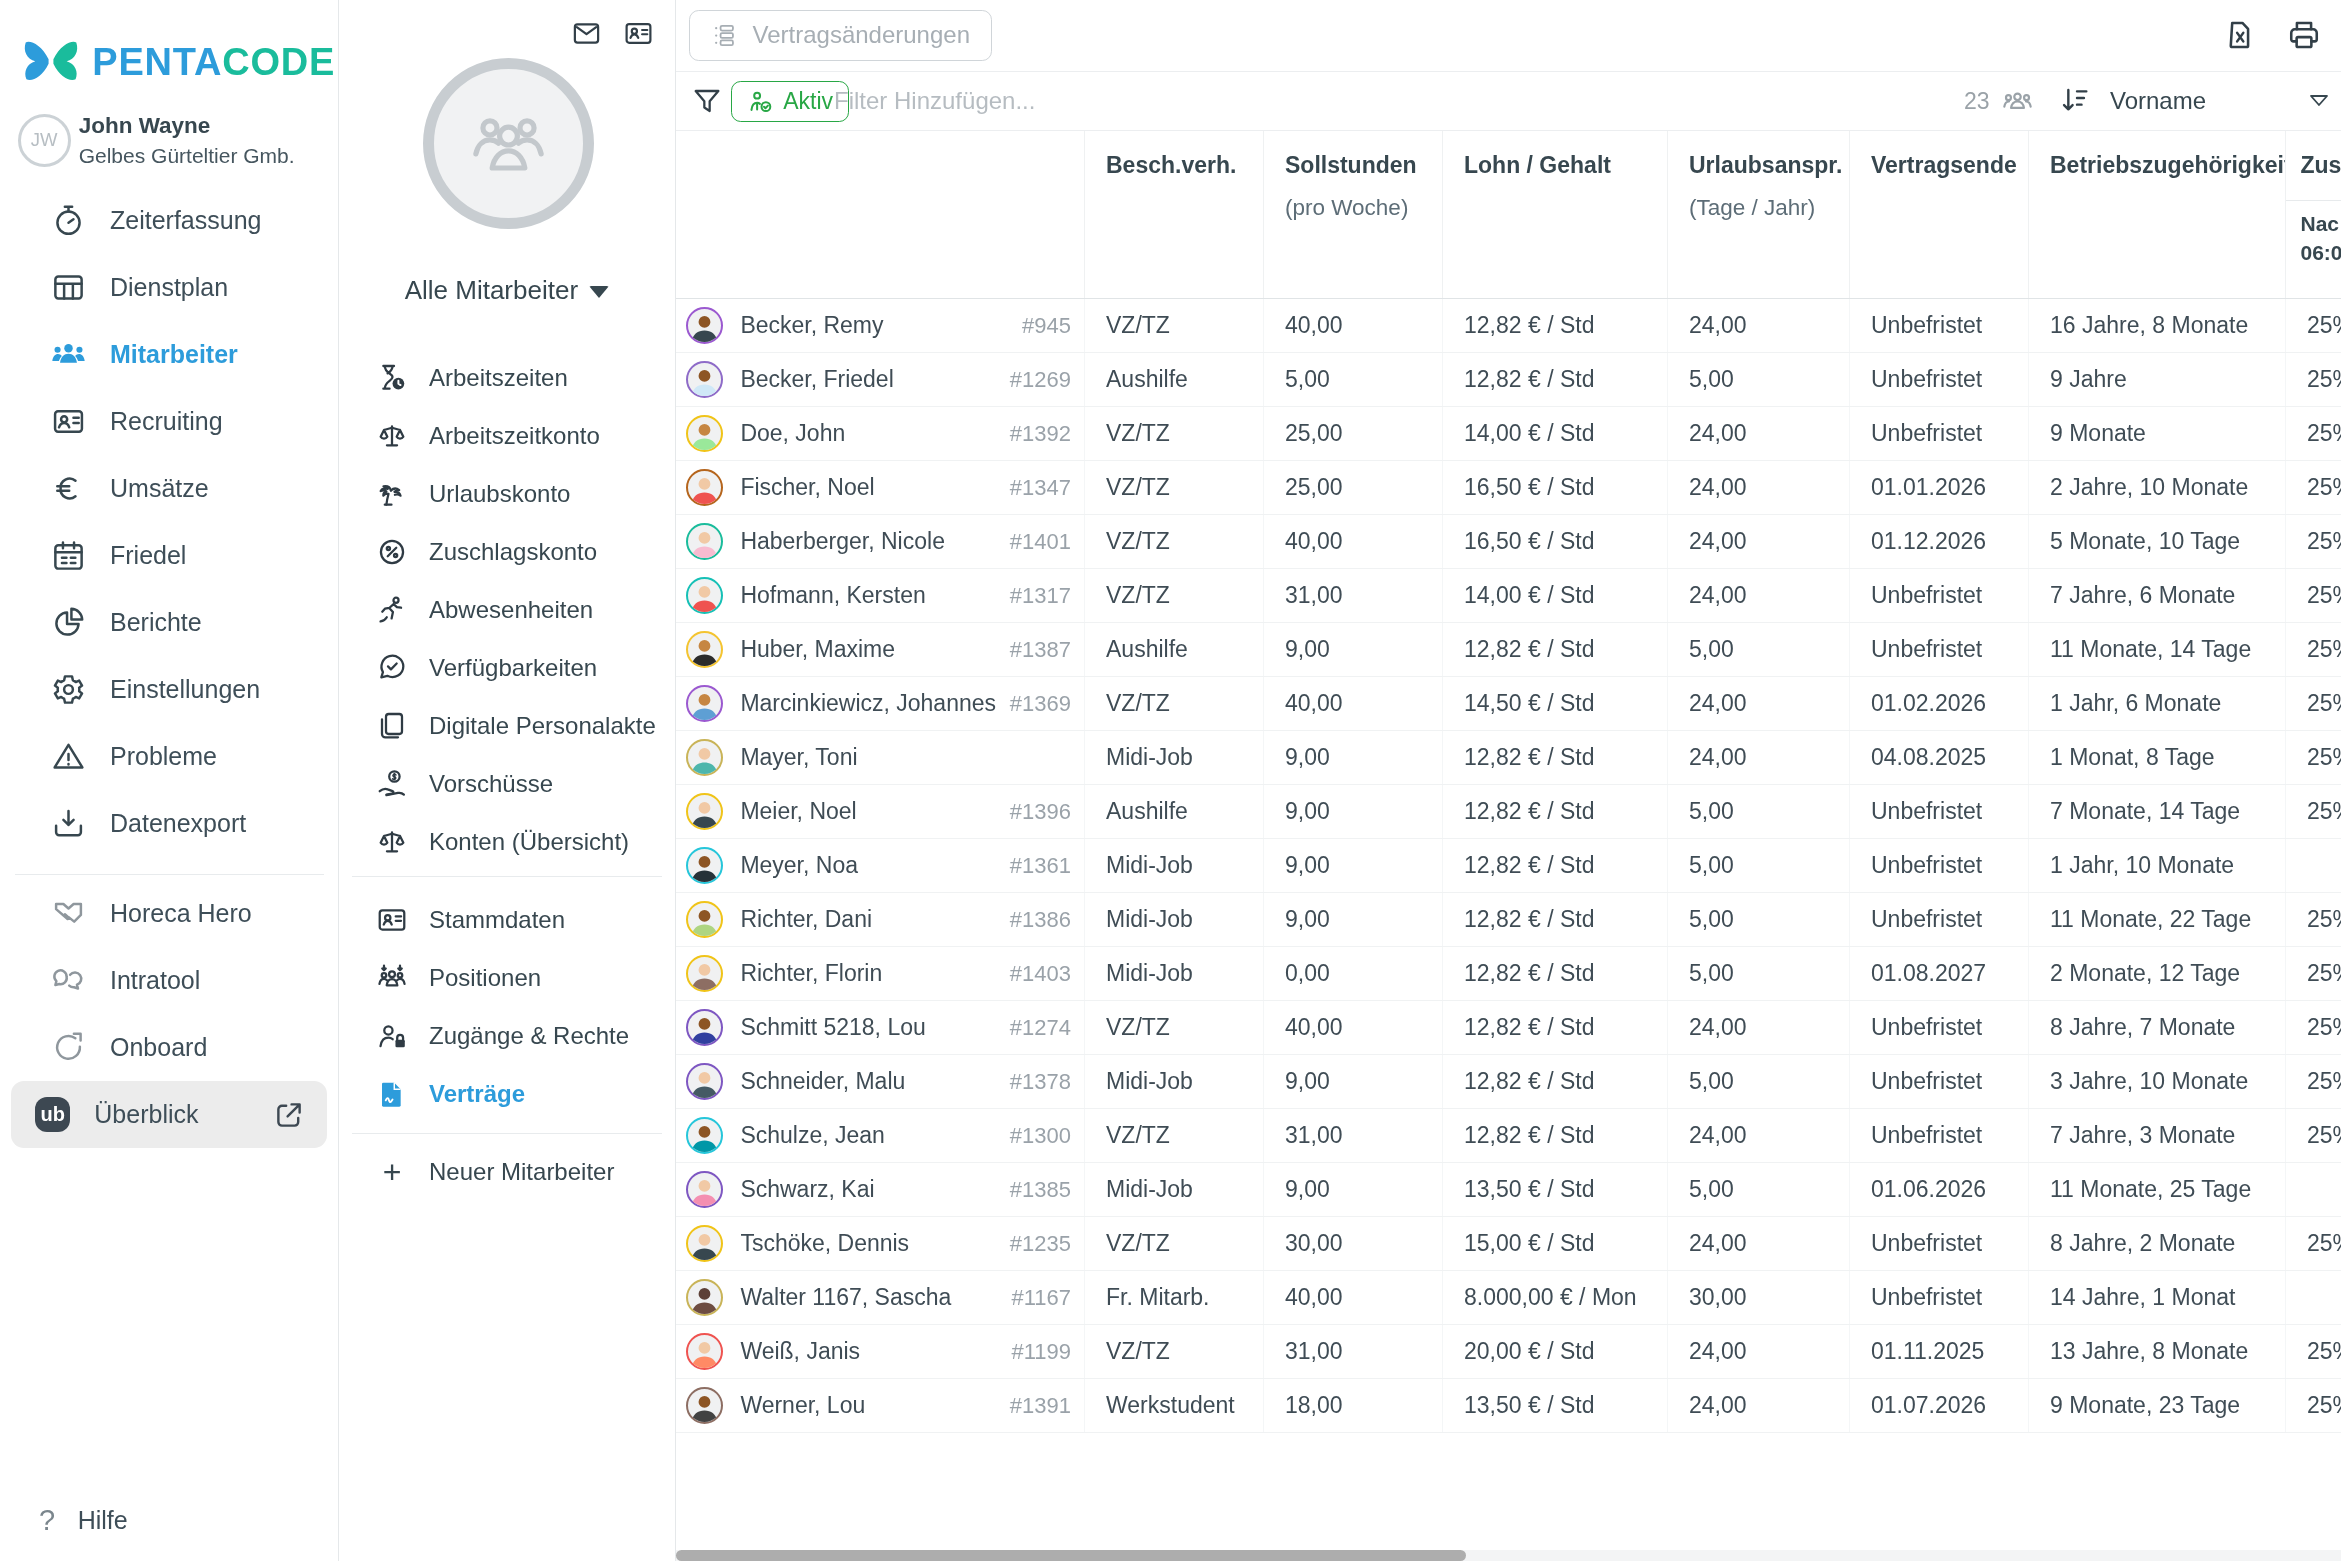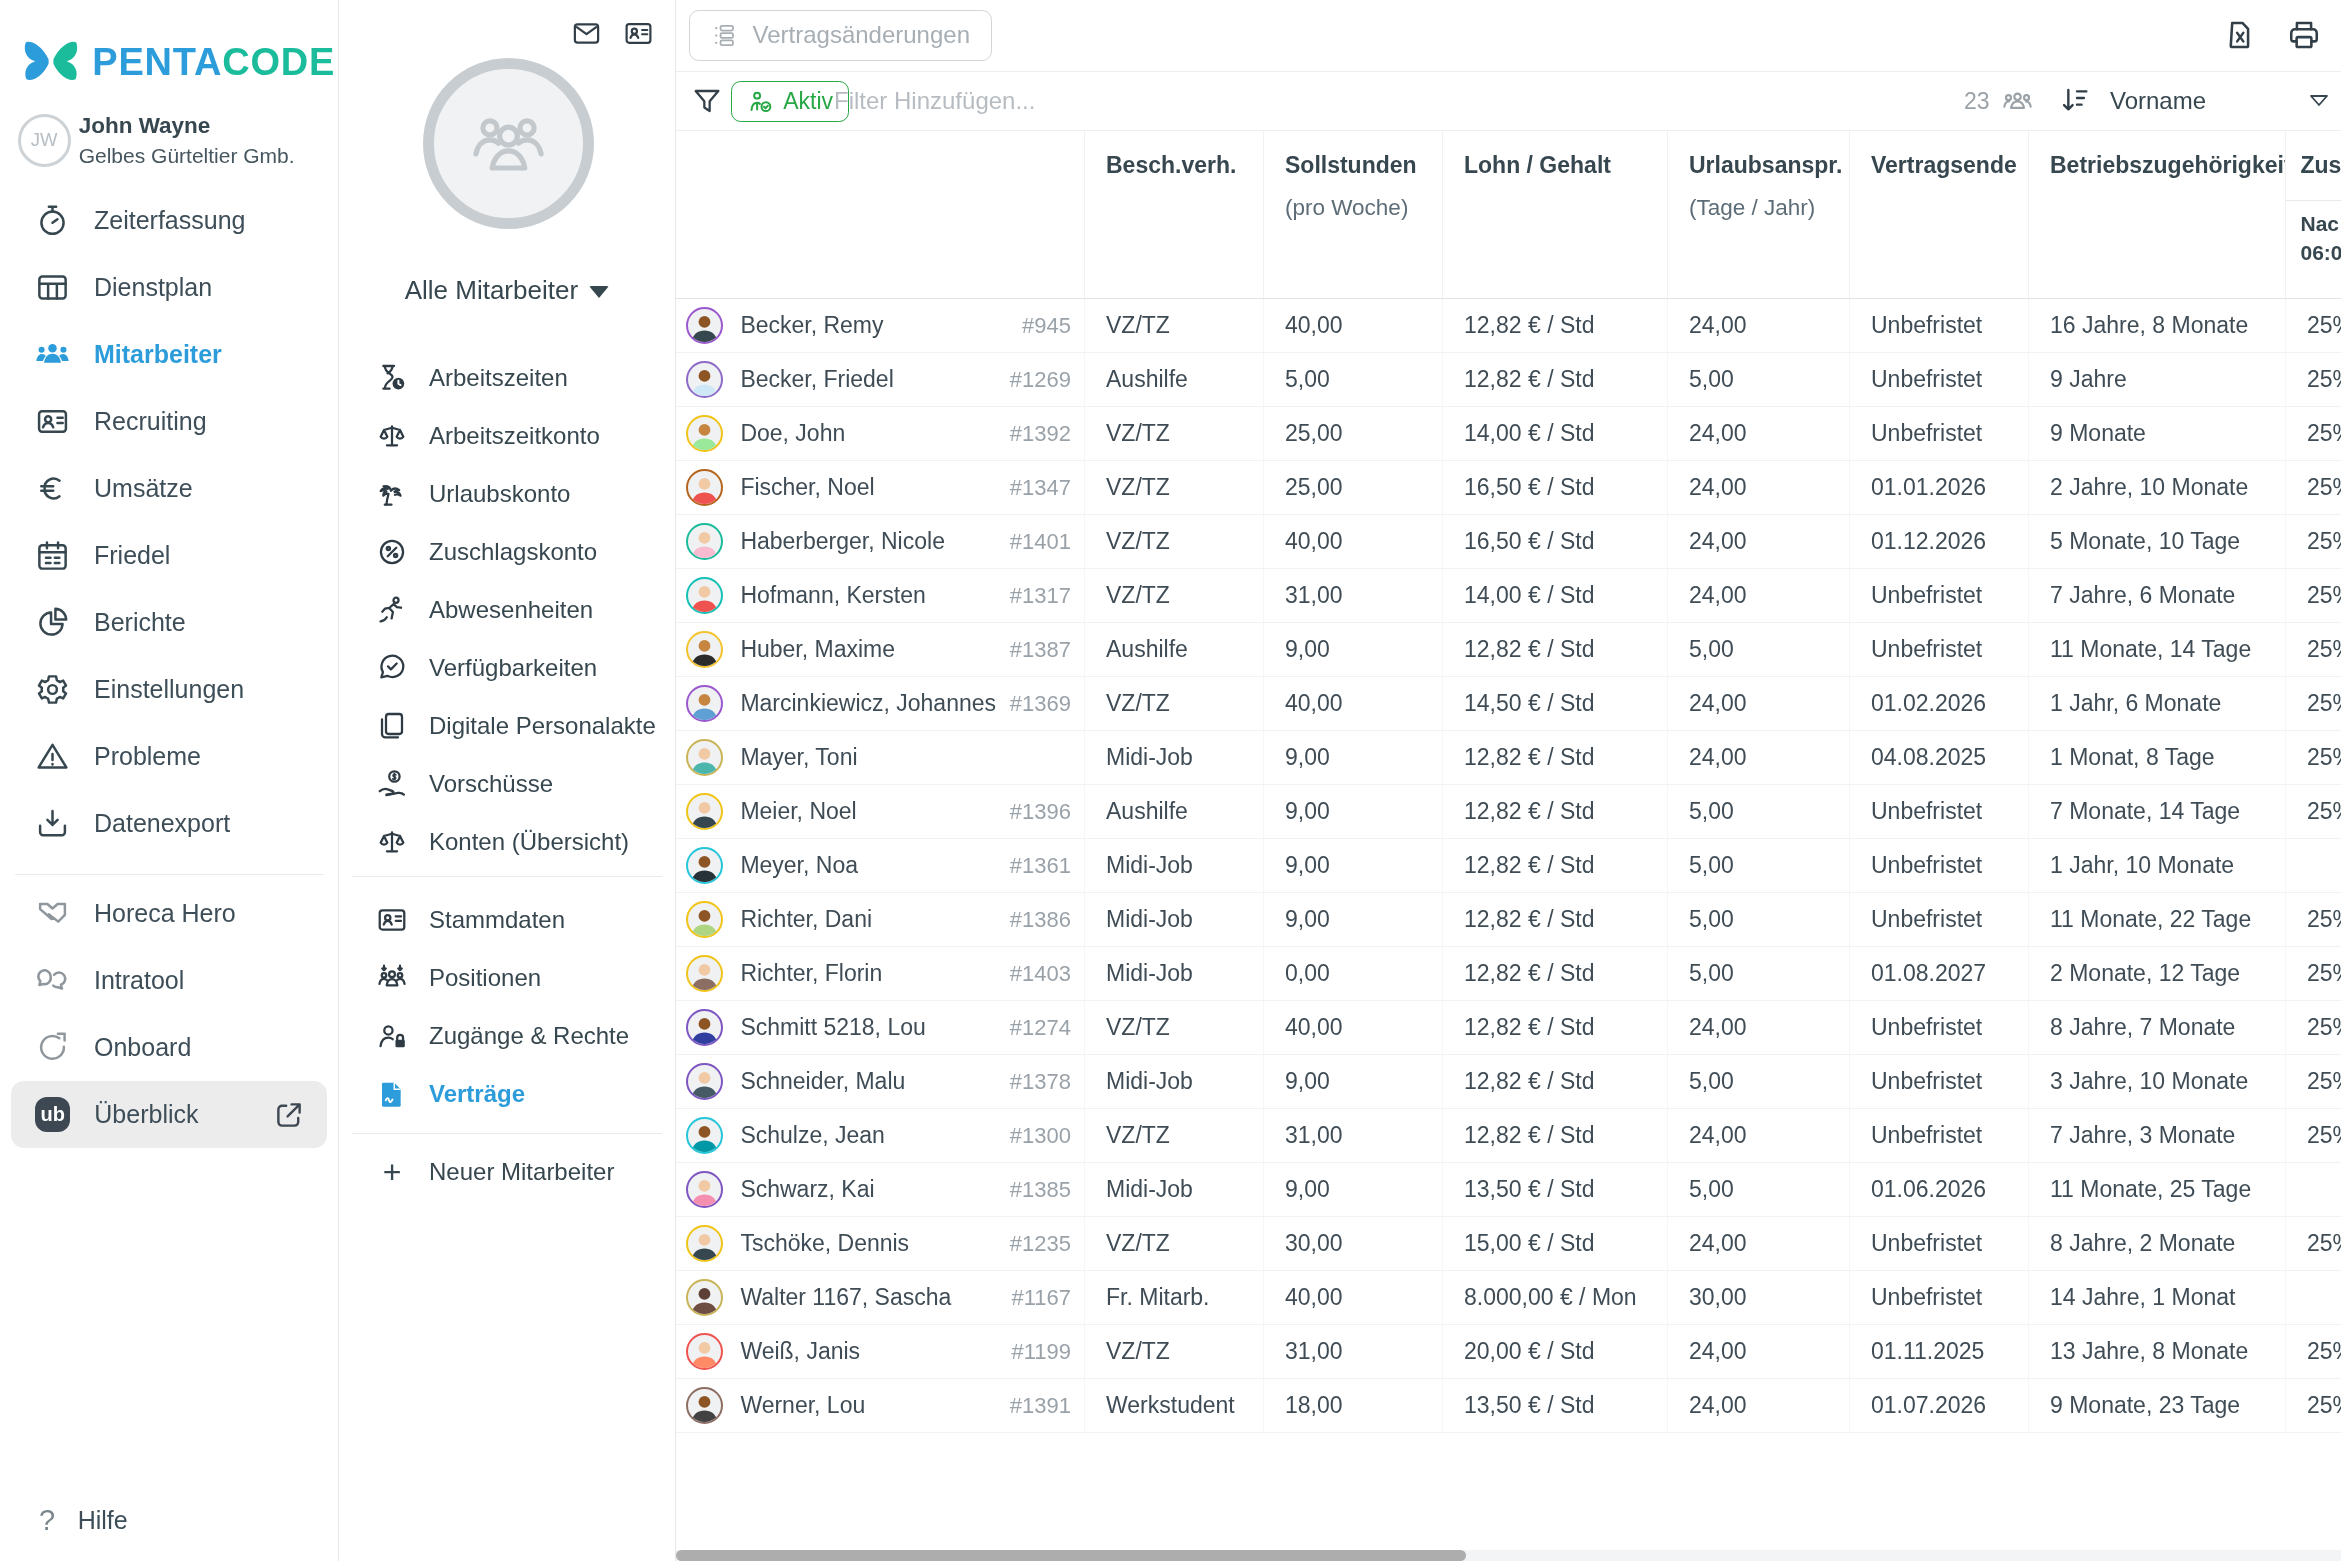--- a/index.html
+++ b/index.html
@@ -11,21 +11,21 @@
   .sidebar { position:relative; width:339px; flex:0 0 339px; border-right:1.6px solid #e5e8ea; background:#fff; }
   .logo { position:absolute; left:21px; top:34px; display:flex; align-items:center; gap:11.3px; }
   .wordmark { font-size:38px; font-weight:bold; letter-spacing:0.8px; }
   .wm-penta { color:#2D9CDB; } .wm-code { color:#1ABC9C; }
   .user { position:absolute; left:17.7px; top:113px; display:flex; align-items:center; gap:8px; }
   .user-avatar { width:53px; height:53px; border-radius:50%; border:3.2px solid #ccd2d6; color:#b7bec3;
                  display:flex; align-items:center; justify-content:center; font-size:18.5px; }
   .user-name { font-size:22.5px; font-weight:bold; color:#37474f; }
   .user-co { font-size:21px; color:#46565f; margin-top:4.8px; max-width:217px; white-space:nowrap; overflow:hidden; }
   .nav { position:absolute; top:187px; left:0; right:0; }
-  .nav-item { height:67px; display:flex; align-items:center; gap:24px; padding-left:35px;
+  .nav-item { height:67px; display:flex; align-items:center; gap:24px; padding-left:51px;
               font-size:25px; color:#3e4e58; cursor:pointer; }
   .nav-item .ic { width:35px; height:35px; color:#37474f; flex:0 0 35px; }
   .nav-item .ic svg { width:100%; height:100%; }
   .nav-item.active { color:#2D9CDB; font-weight:bold; }
   .nav-item.active .ic { color:#2D9CDB; }
   .sb-divider { position:absolute; left:14.5px; right:14.5px; border-top:1.6px solid #e8ebed; }
   .ext { position:absolute; top:880px; left:0; right:0; }
   .ext .nav-item .ic { color:#8f979d; }
   .ext .nav-item.pill { background:#ececec; border-radius:13px; margin:0 11.3px; padding-left:24px; position:relative; }
   .ub-badge { width:35px; height:35px; background:#3d4852; border-radius:12px; color:#fff;

